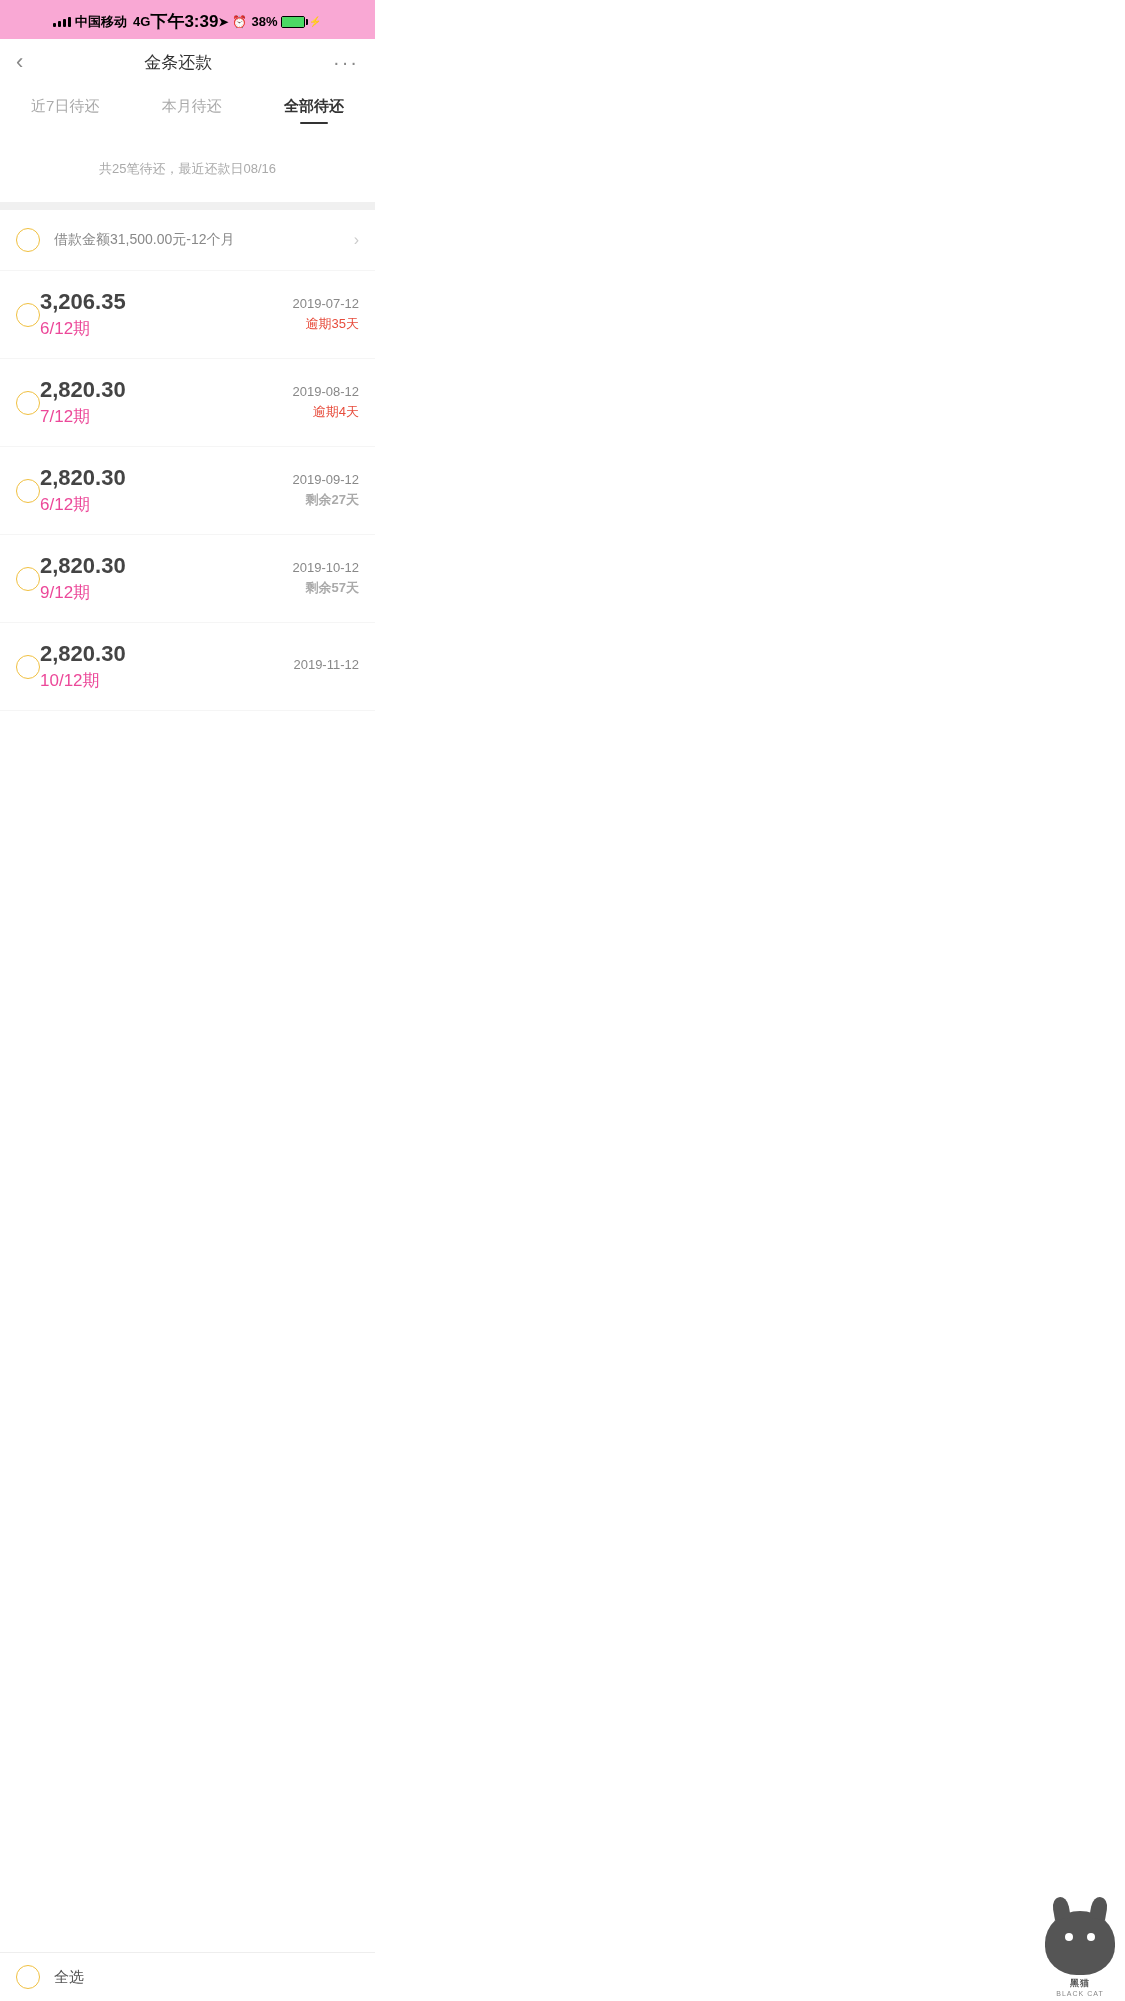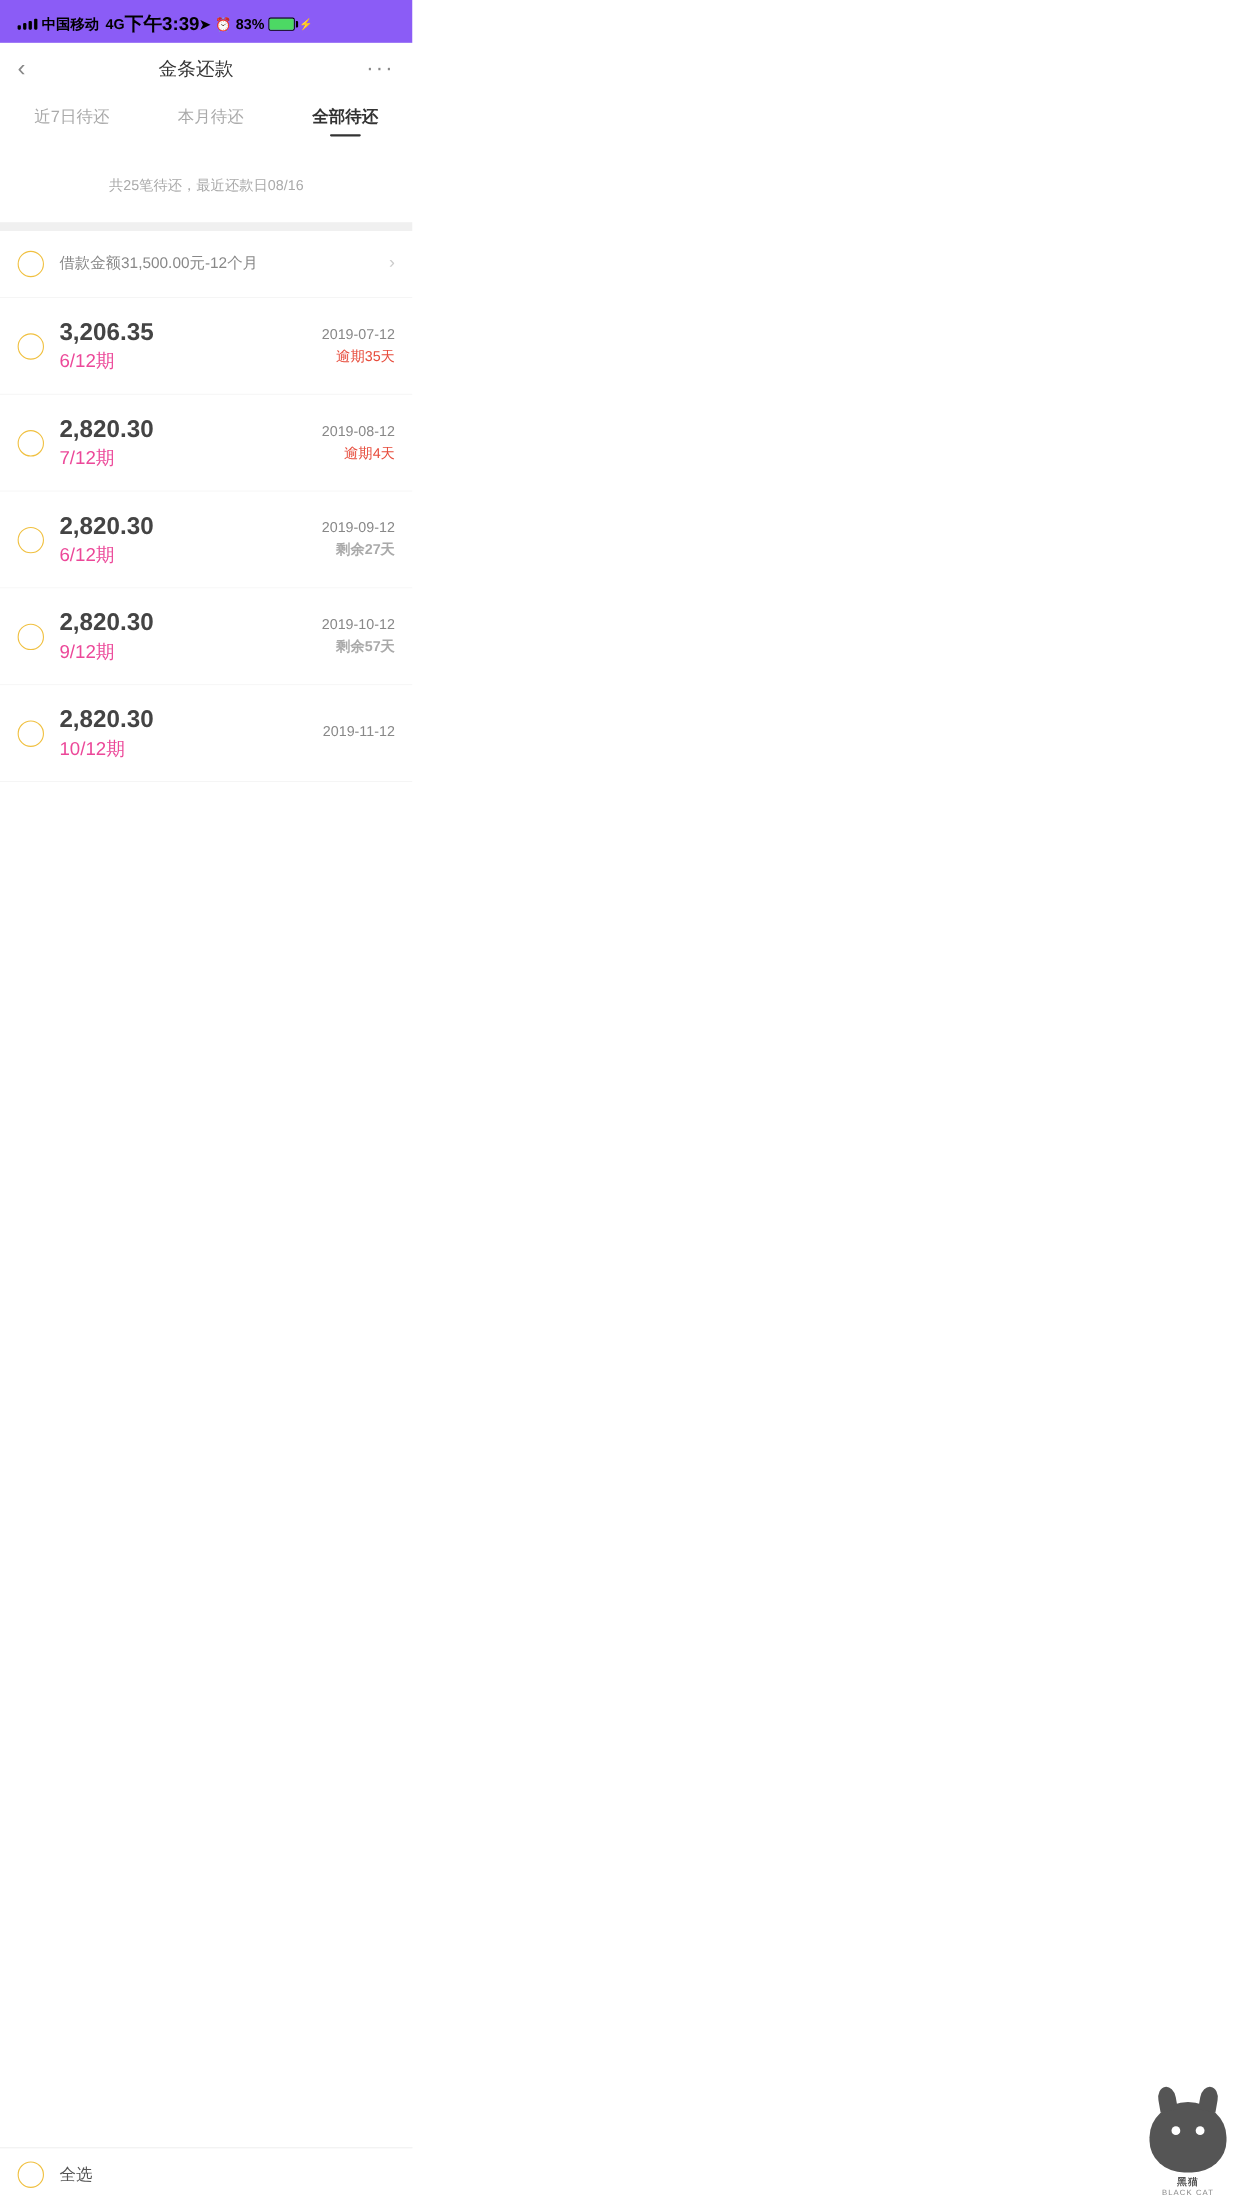--- a/index.html
+++ b/index.html
@@ -8,24 +8,24 @@
       width: 375px;
       min-height: 667px;
       font-family: -apple-system, "PingFang SC", "Helvetica Neue", sans-serif;
       background: #fff;
       overflow-x: hidden;
     }
 
     
     .status-bar {
       display: flex;
-      justify-content: flex-start;
+      justify-content: center;
       align-items: center;
       padding: 10px 16px 6px;
-      background: #8b5cf6;
+      background: #f9a8d4;
       font-size: 12px;
       font-weight: 600;
     }
     .status-left { display: flex; align-items: center; gap: 4px; }
     .signal-bars { display: flex; align-items: flex-end; gap: 2px; }
     .signal-bars span {
       background: #000;
       width: 3px;
       border-radius: 1px;
     }
@@ -159,21 +159,21 @@
       display: flex;
       justify-content: space-between;
       align-items: center;
       padding: 18px 16px;
       background: #fff;
       border-bottom: 1px solid #f5f5f5;
     }
     .install-left {
       display: flex;
       align-items: center;
-      gap: 14px;
+      gap: 0;
     }
     .install-info { display: flex; flex-direction: column; }
     .install-amount {
       font-size: 22px;
       font-weight: 600;
       color: #444;
     }
     .install-period {
       font-size: 17px;
       color: #ec4899;
@@ -286,21 +286,21 @@
         <span></span>
         <span></span>
     </div>
     <span class="carrier">中国移动</span>
     <span class="network">4G</span>
   </div>
   <div class="status-center">下午3:39</div>
   <div class="status-right">
     <span class="location-icon">➤</span>
     <span class="alarm-icon">⏰</span>
-    <span class="battery-pct">83%</span>
+    <span class="battery-pct">38%</span>
     <div class="battery-icon">
       <div class="battery-fill"></div>
       <div class="battery-tip"></div>
     </div>
     <span class="bolt">⚡</span>
   </div>
 </div>
 
 <div class="nav-bar">
   <span class="nav-back">‹</span>

